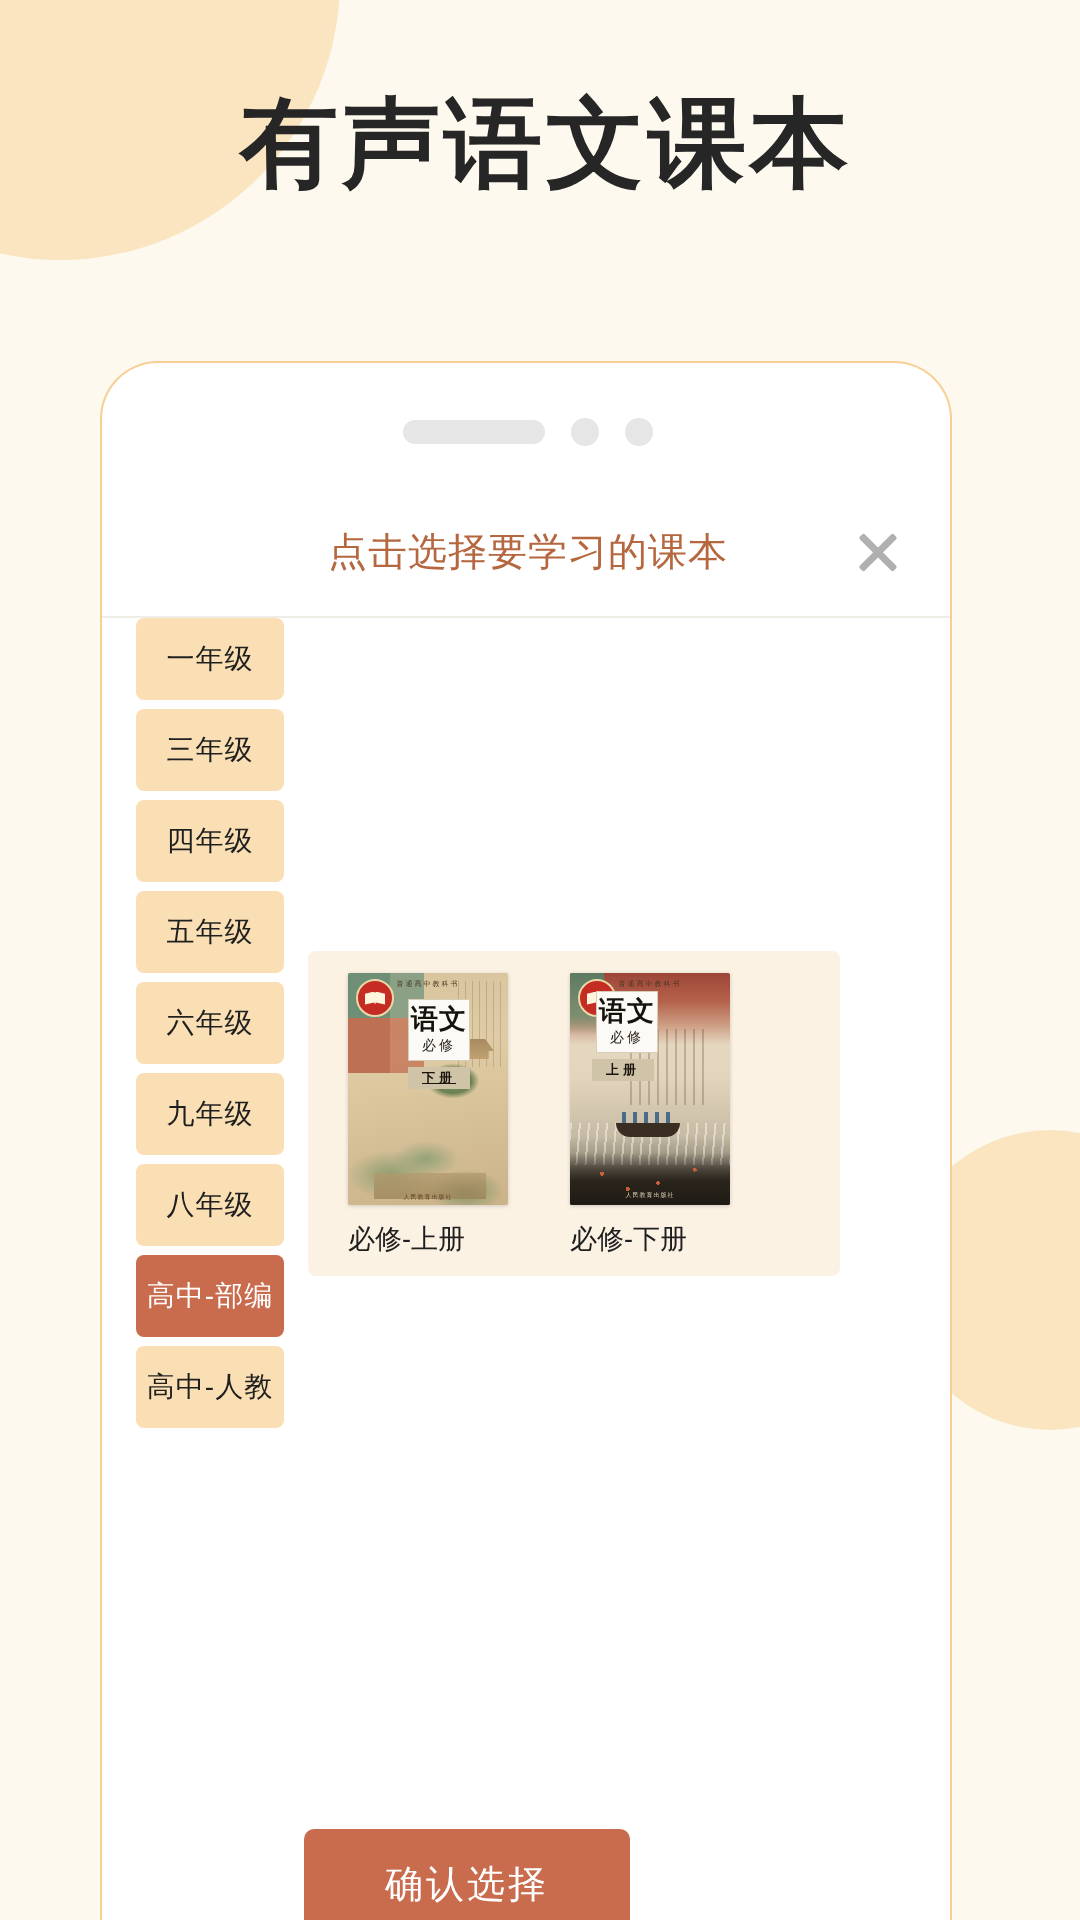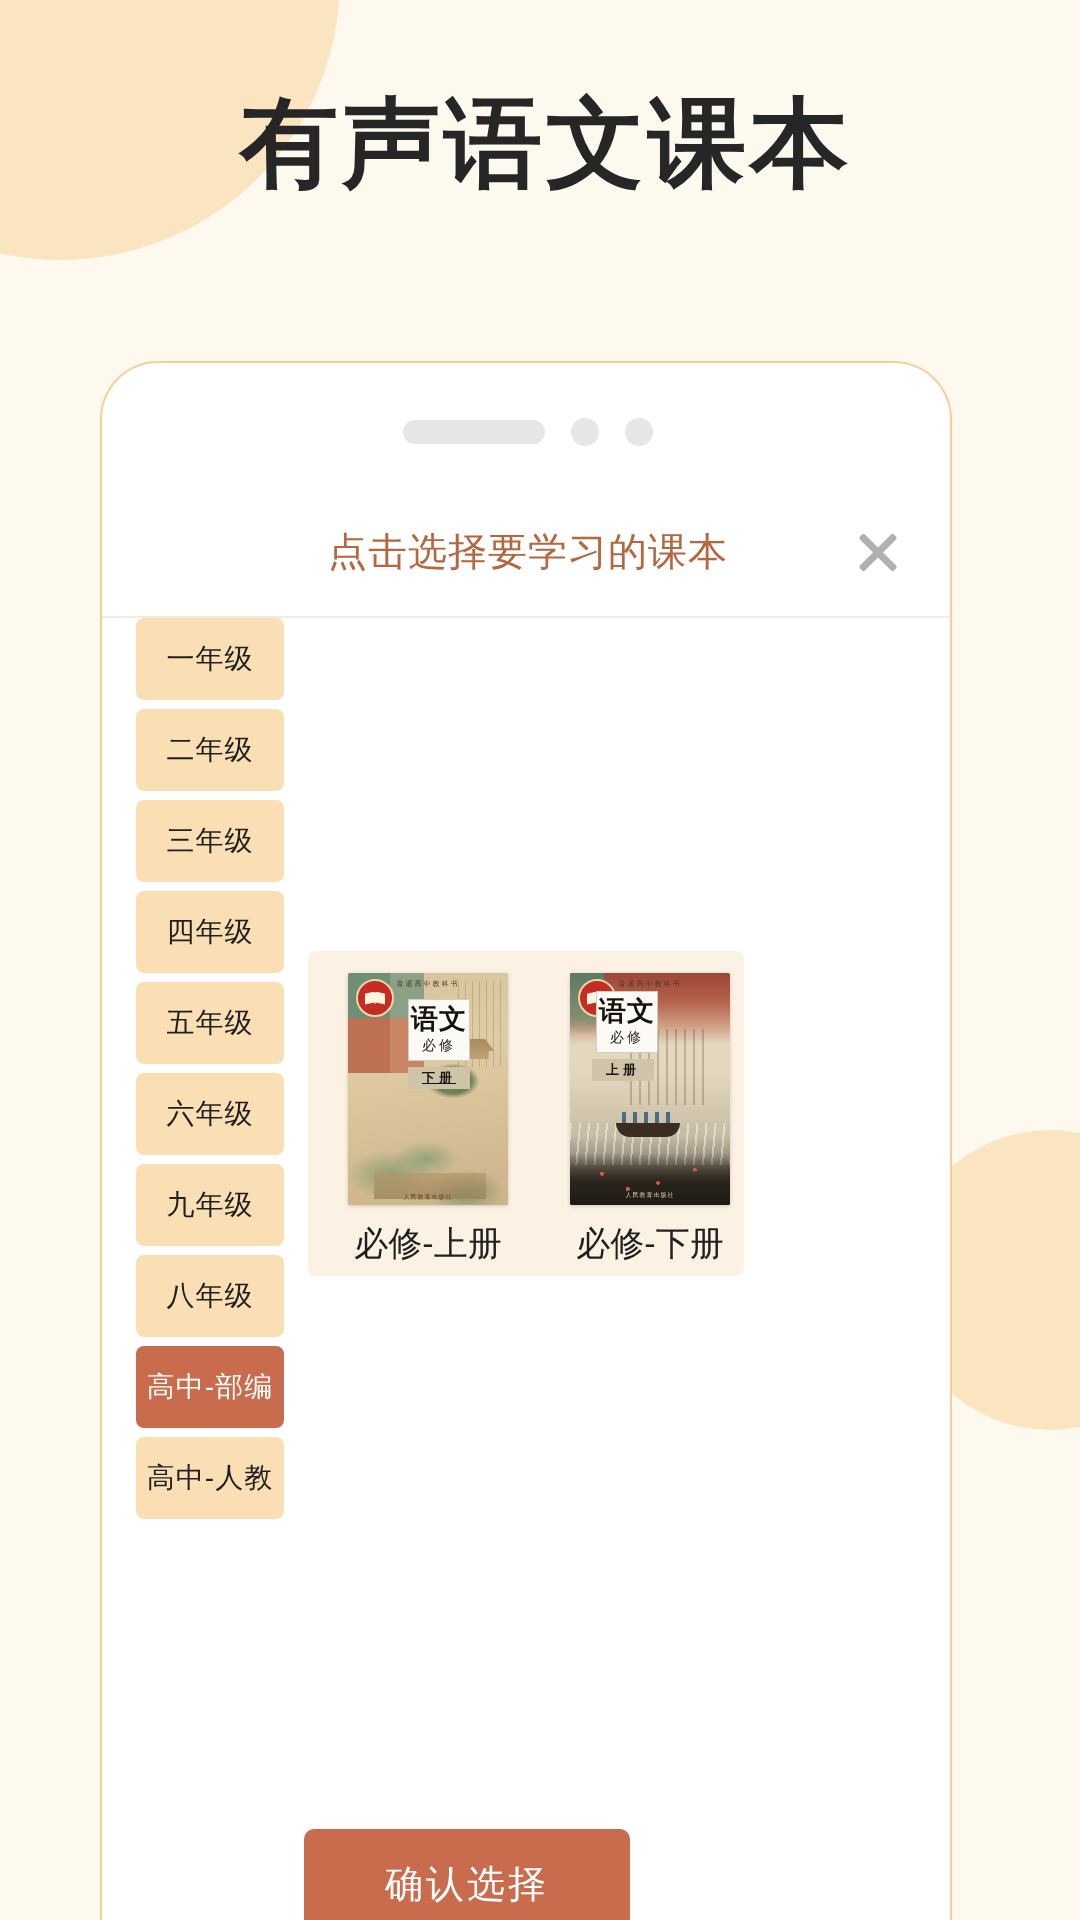--- a/index.html
+++ b/index.html
@@ -78,37 +78,37 @@
     background:#FADFB4; border-radius:8px;
     display:flex; align-items:center; justify-content:center;
     font-size:28px; color:#1F1F1F; letter-spacing:1px;
     cursor:pointer; white-space:nowrap;
   }
   .grade-item.selected{ background:#C96B4D; color:#FFFFFF; }
 
   
   .books-panel{
     position:absolute; left:206px; top:333px;
-    width:436px; height:325px;
+    width:532px; height:325px;
     background:#FCF2E4; border-radius:8px;
   }
   .books-row{
     position:absolute; left:0; top:22px; width:462px;
     display:flex; justify-content:center; gap:62px;
   }
   .book{ width:160px; cursor:pointer; }
   .book-cover{
     width:160px; height:232px; position:relative;
     border-radius:2px; overflow:hidden;
     box-shadow:0 1px 4px rgba(0,0,0,.18);
     background:#D9C49A;
   }
   .book-label{
-    margin-top:16px; text-align:center;
-    font-size:34px; color:#1F1F1F; white-space:nowrap;
+    margin-top:16px; text-align:left;
+    font-size:27px; color:#1F1F1F; white-space:nowrap;
   }
 
   
   .ca-paper{ position:absolute; inset:0;
     background:linear-gradient(170deg,#D8C49C 0%,#E0CCA4 35%,#D4BE96 70%,#CBB389 100%); }
   .ca-band{ position:absolute; left:0; top:0; width:42px; height:100px;
     background:linear-gradient(180deg,#6E8F76 0%,#6E8F76 45%,#BE7152 45%,#BE7152 100%); }
   .ca-band2{ position:absolute; left:42px; top:0; width:34px; height:100px;
     background:linear-gradient(180deg,#7D9A80 0%,#7D9A80 45%,#C5795A 45%,#C5795A 100%); opacity:.85;}
   .ca-hills{ position:absolute; left:0; bottom:0; width:160px; height:150px;
@@ -213,23 +213,20 @@
       <div class="close-btn"></div>
     </div>
 
     <div class="modal-body">
 
       <div class="grade-list">
         <div class="grade-item">
             <span>一年级</span>
           </div>
         <div class="grade-item">
-            <span>二年级</span>
-          </div>
-        <div class="grade-item">
             <span>三年级</span>
           </div>
         <div class="grade-item">
             <span>四年级</span>
           </div>
         <div class="grade-item">
             <span>五年级</span>
           </div>
         <div class="grade-item">
             <span>六年级</span>

